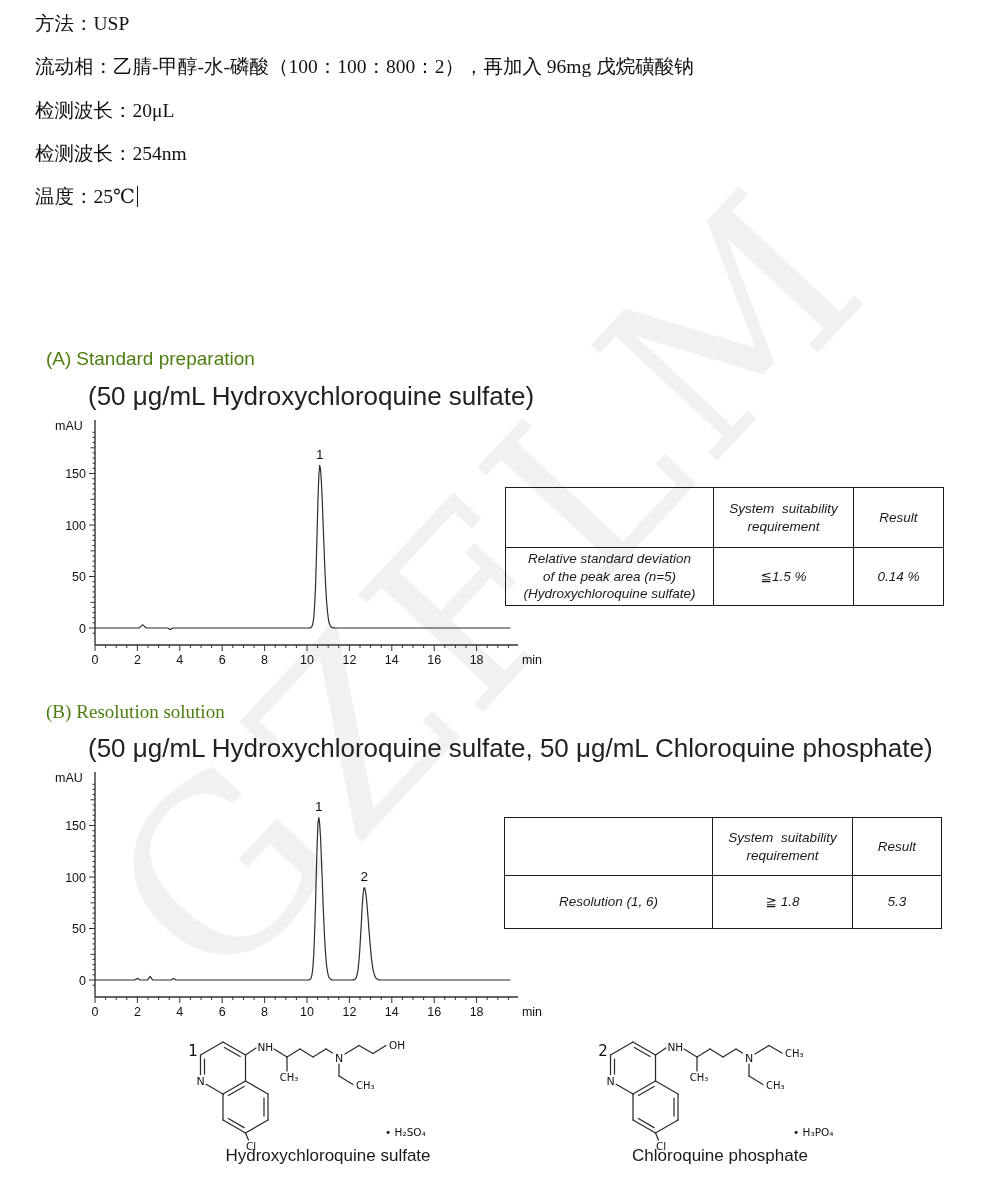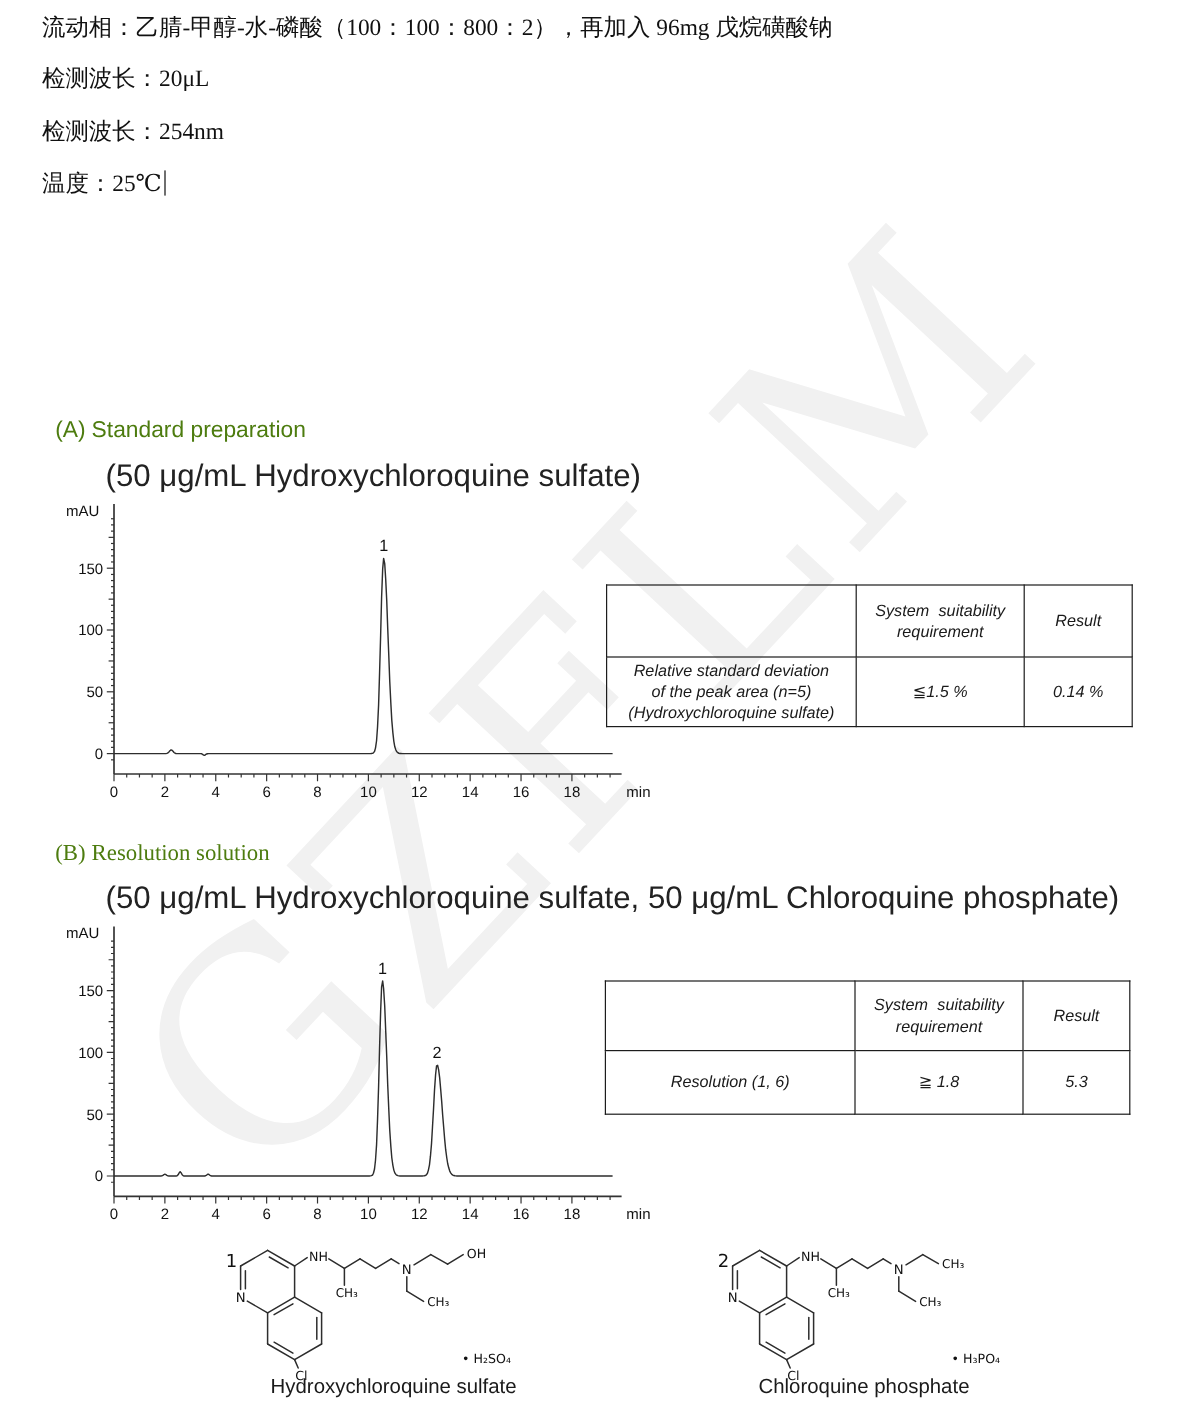--- a/index.html
+++ b/index.html
@@ -41,20 +41,21 @@
   .mol-caption{font-size:17px;color:#1a1a1a;text-align:center;}
 </style>
 </head>
 <body>
 
 <div class="abs" id="watermark-anchor">
   <span id="watermark-text" style="color: rgb(241, 241, 241);">GZFLM</span>
 </div>
 
 <div class="abs layer" id="method-params">
+  <div>方法：USP</div>
   <div>流动相：乙腈-甲醇-水-磷酸（100：100：800：2），再加入 96mg 戊烷磺酸钠</div>
   <div>检测波长：20μL</div>
   <div>检测波长：254nm</div>
   <div><span>温度：25℃</span><span class="caret"></span></div>
 </div>
 
 <div class="abs layer sec-title" style="left:46px;top:348px;">
   <span class="lbl">(A)</span><span>Standard preparation</span>
 </div>
 <div class="abs layer sec-sub" style="left:88px;top:381px;">(50 μg/mL Hydroxychloroquine sulfate)</div>

